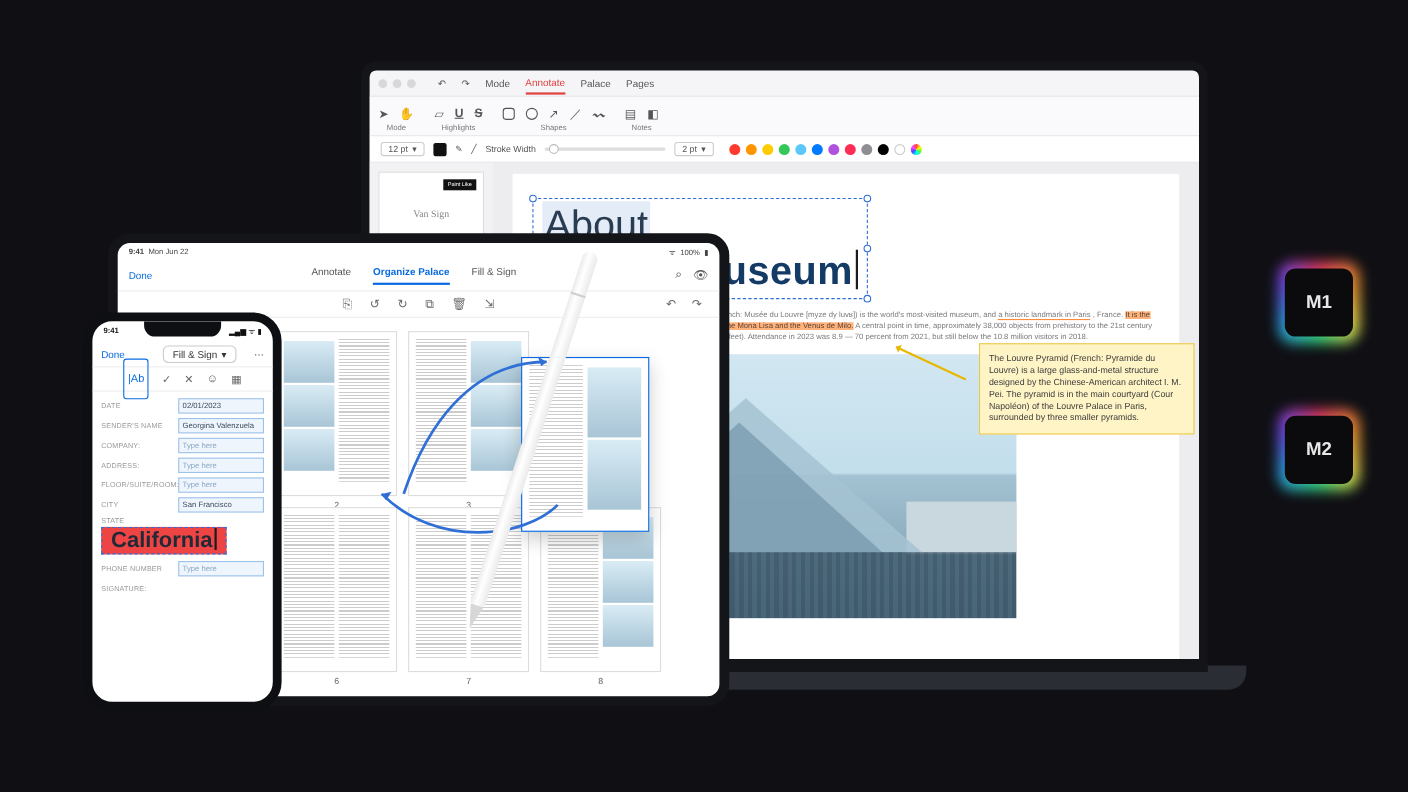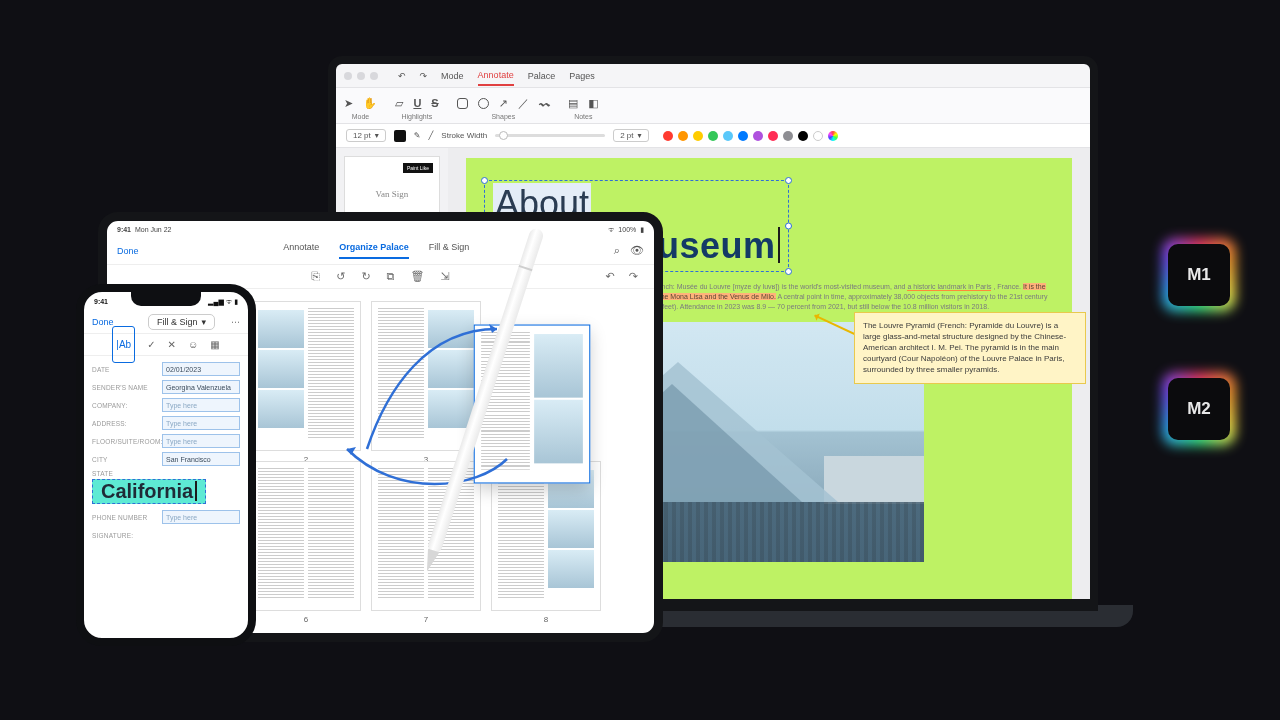--- a/index.html
+++ b/index.html
@@ -71,21 +71,21 @@
   .color-dots { display: flex; gap: 5px; margin-left: 6px; }
   .cd { width: 10px; height: 10px; border-radius: 50%; }
 
   .mac-body { display: flex; height: calc(100% - 84px); background: #ededef; }
   .thumb-pane { width: 112px; background: #f2f2f4; padding: 8px; display: flex; flex-direction: column; gap: 8px; overflow: hidden; }
   .thumbp { width: 100%; height: 118px; background: #fff; border: 1px solid #ddd; padding: 6px; font-size: 5px; color: #888; }
   .thumbp .tchip { background: #111; color: #fff; font-size: 5px; padding: 2px 4px; float: right; }
   .thumbp .tname { font-family: cursive; font-size: 9px; text-align: center; margin-top: 26px; }
 
   .page-area { flex: 1; padding: 10px 18px; overflow: hidden; position: relative; }
-  .page { background: #bef264; width: 100%; height: 520px; padding: 22px 18px; position: relative; }
+  .page { background: #ffffff; width: 100%; height: 520px; padding: 22px 18px; position: relative; }
 
   .title-block {
     border: 1px dashed #2f6fd6; padding: 2px 8px 4px 8px;
     display: inline-block; position: relative;
   }
   .title-block .h { position: absolute; width: 7px; height: 7px; border-radius: 50%; background: #fff; border: 1.5px solid #2f6fd6; }
   .h.tl{top:-4px;left:-4px}.h.tr{top:-4px;right:-4px}.h.bl{bottom:-4px;left:-4px}.h.br{bottom:-4px;right:-4px}
   .h.mr{top:50%;right:-4px;transform:translateY(-50%)}.h.ml{top:50%;left:-4px;transform:translateY(-50%)}
   .title-about { font-size: 36px; color: #2a3c52; font-weight: 500; background: #e4edf7; padding: 0 2px; }
   .title-louvre { font-size: 36px; color: #143a66; font-weight: 800; letter-spacing: .5px; }
@@ -117,21 +117,21 @@
     border-left: 130px solid transparent;
     border-right: 130px solid transparent;
     border-bottom: 118px solid rgba(96,139,163,.55);
   }
   .crowd { position:absolute; left:0; right:0; bottom:0; height:60px;
     background: repeating-linear-gradient(90deg,#34566d 0 4px,#2b475a 4px 8px); opacity:.75; }
   .bldgL,.bldgR{position:absolute;bottom:58px;height:48px;background:#c7d7e0;}
   .bldgL{left:0;width:74px}.bldgR{right:0;width:100px}
 
   .note-box {
-    position: absolute; top: -10px; right: -32px; width: 232px;
+    position: absolute; top: -10px; right: -32px; width: 196px;
     background: #fff4c6; border: 1px solid #e9c94d;
     font-size: 8px; line-height: 1.35; padding: 8px; color: #3b3b3b;
   }
   .note-lead {
     position:absolute; right: 176px; top: 22px; width: 70px; height: 2px;
     background: #e9b700; transform: rotate(25deg); transform-origin: right center;
   }
   .note-lead::before{
     content:""; position:absolute; left:-4px; top:-3px;
     border: 4px solid transparent; border-right-color:#e9b700;
@@ -214,21 +214,21 @@
   .iph-tools{height:22px;display:flex;gap:12px;align-items:center;justify-content:center;color:#666;font-size:10px;border-bottom:1px solid #eee}
   .iph-tools .act{border:1px solid #0a6be0;border-radius:3px;padding:12px 3px;color:#0a6be0}
 
   .form{padding:4px 8px;font-size:7px;color:#888}
   .frow{display:flex;align-items:center;height:18px;gap:4px}
   .frow label{width:66px;font-size:6.5px;color:#9a9a9a;letter-spacing:.2px}
   .fval{flex:1;height:14px;border:1px solid #9dc2ea;background:#eef5fd;font-size:7px;color:#3a4b5c;padding:0 3px;display:flex;align-items:center}
   .fval.ph{color:#8aa8c4}
   .big-val{
     position:relative; margin:2px 0 4px 0;
-    display:inline-block;background:#5eead4;border:1px dashed #2f6fd6;
+    display:inline-block;background:#ef4444;border:1px dashed #2f6fd6;
     font-size:20px;font-weight:600;color:#1f2a36;padding:0 8px;
   }
   .big-val .cur{display:inline-block;width:2px;height:20px;background:#1b1b1b;vertical-align:-3px;margin-left:2px}
 
   .sig-box{margin-top:2px;height:38px;border:1px dashed #9dc2ea;background:#fafcff;display:flex;align-items:center;justify-content:center;font-family:cursive;font-size:22px;color:#111;}
 
   
   .chip {
     position:absolute; right:50px;
     width:62px;height:62px;background:#0b0b0d;border-radius:10px;

